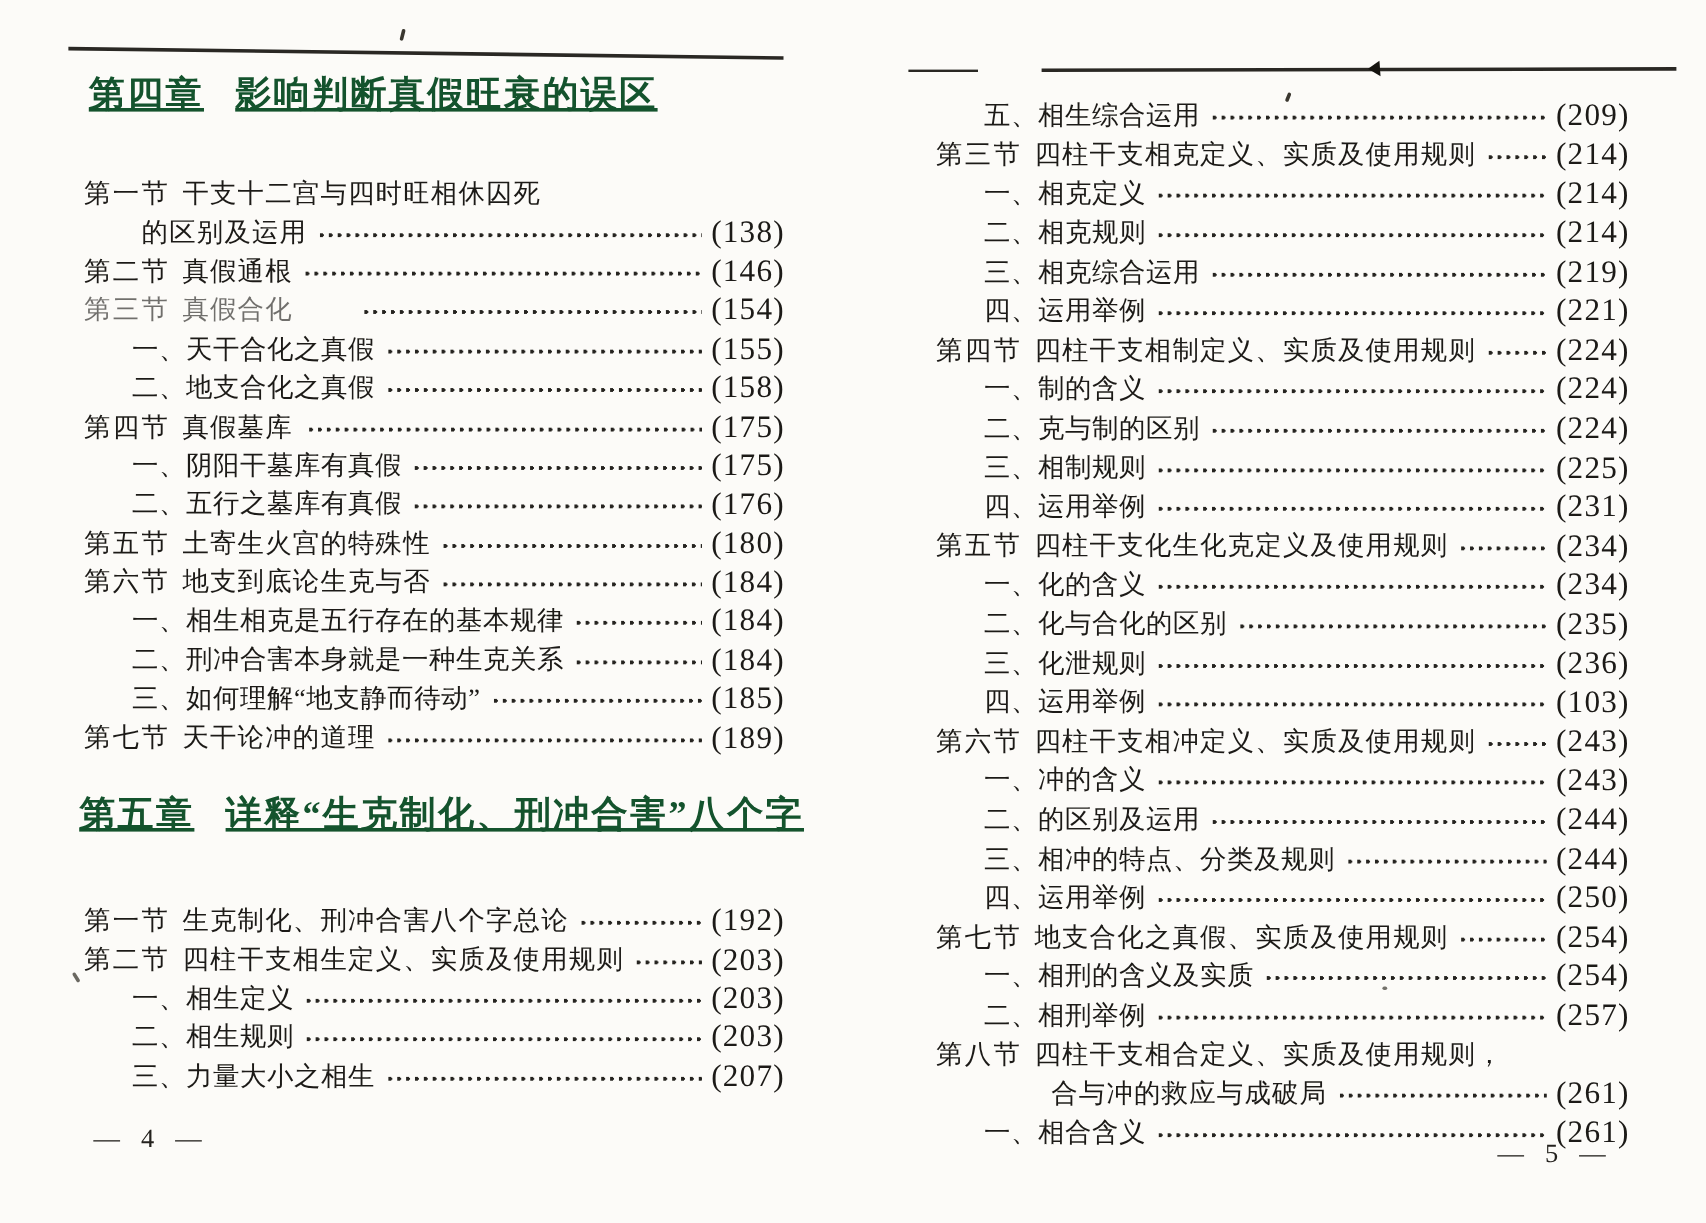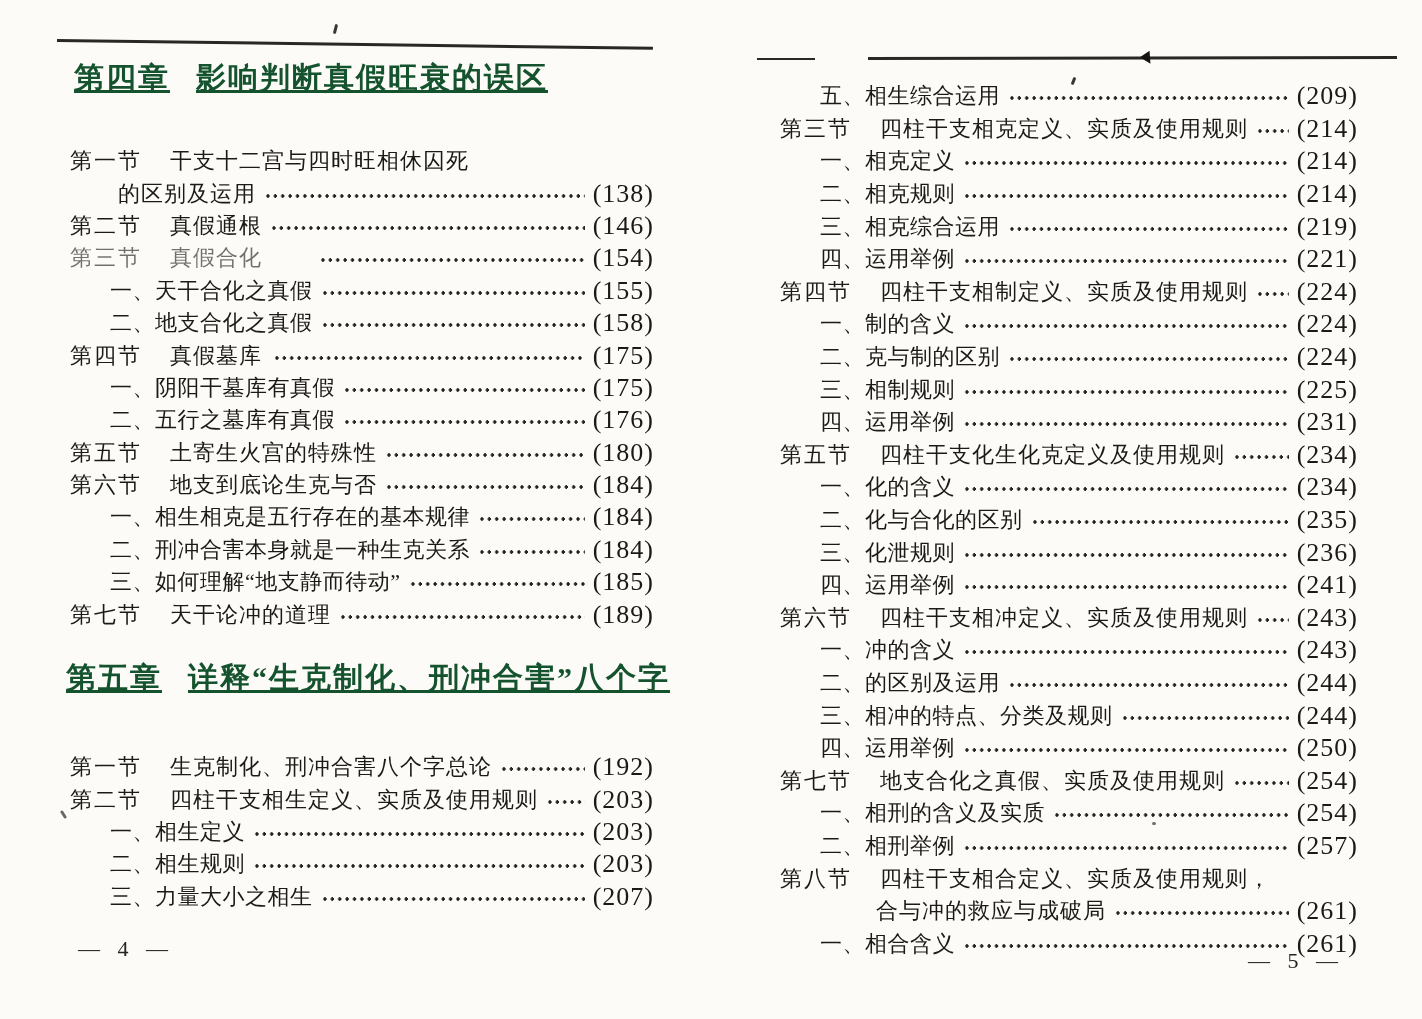--- a/index.html
+++ b/index.html
@@ -77,21 +77,21 @@
   #left-toc1 .toc-row, #left-toc2 .toc-row { height: 32.4px; }
   #right-toc .toc-row { height: 32.6px; }
 
   .toc-row.sub  { padding-left: 40px; letter-spacing: 0.5px; }
   .toc-row.cont { padding-left: 48px; }
   .toc-row.faded .toc-text,
   .toc-row.faded .sec-label {
     opacity: 0.62;
     filter: blur(0.6px);
   }
-  .sec-label { margin-right: 28px; letter-spacing: 2px; }
+  .sec-label { margin-right: 10px; letter-spacing: 2px; }
   .toc-text  { flex: 0 0 auto; }
 
   .leader {
     flex: 1 1 auto;
     align-self: center;
     height: 8px;
     margin: 4px 8px 0 9px;
     background-image: radial-gradient(circle at 3px 4px, #25231f 1.6px, rgba(0,0,0,0) 1.8px);
     background-size: 7.4px 8px;
     background-repeat: repeat-x;
@@ -330,21 +330,21 @@
         <span class="pageno">(235)</span>
       </div>
       <div class="toc-row sub">
         <span class="toc-text">三、化泄规则</span>
         <span class="leader"></span>
         <span class="pageno">(236)</span>
       </div>
       <div class="toc-row sub">
         <span class="toc-text">四、运用举例</span>
         <span class="leader"></span>
-        <span class="pageno">(241)</span>
+        <span class="pageno">(103)</span>
       </div>
       <div class="toc-row section">
         <span class="sec-label">第六节</span>
         <span class="toc-text">四柱干支相冲定义、实质及使用规则</span>
         <span class="leader"></span>
         <span class="pageno">(243)</span>
       </div>
       <div class="toc-row sub">
         <span class="toc-text">一、冲的含义</span>
         <span class="leader"></span>

